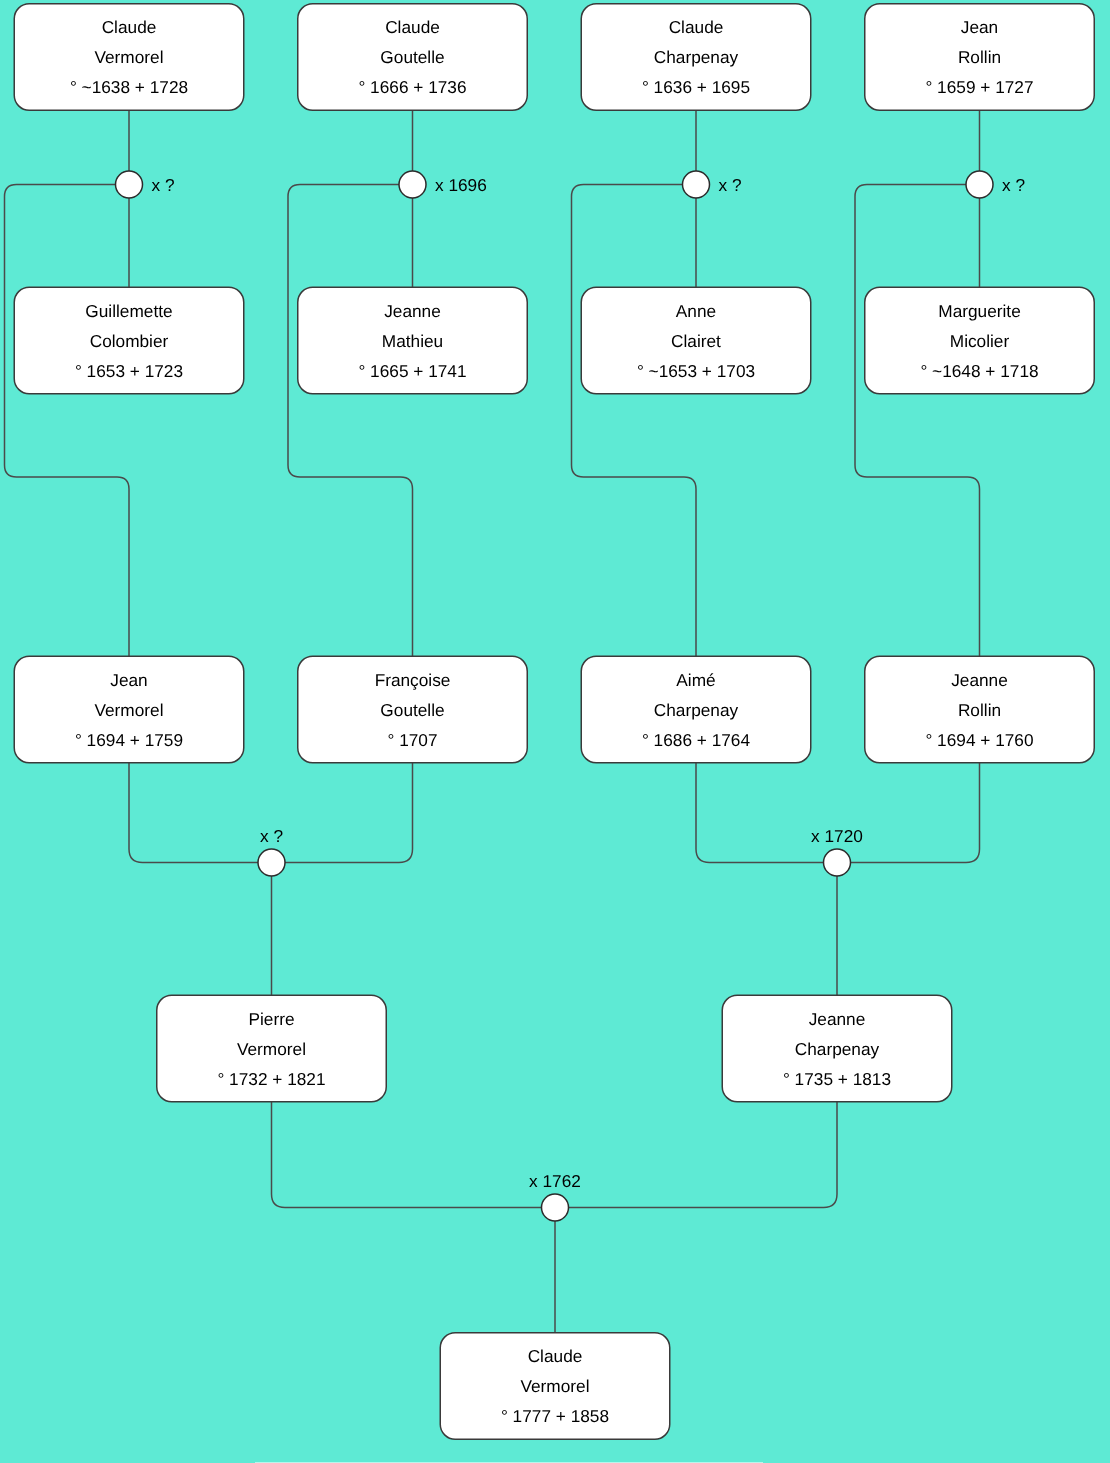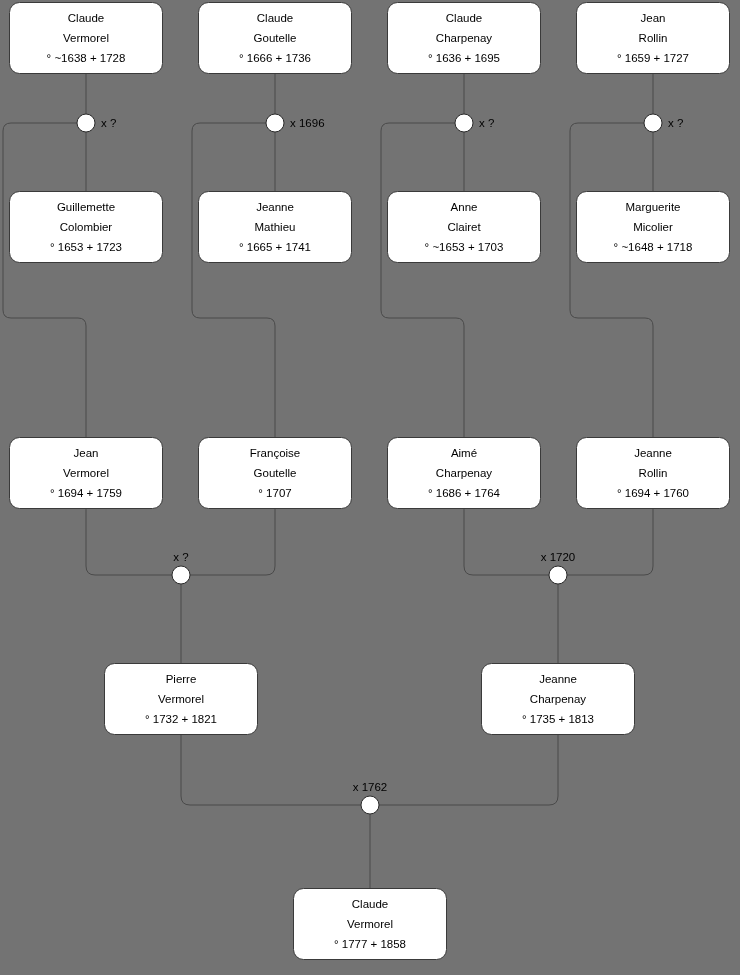--- a/index.html
+++ b/index.html
@@ -7,21 +7,21 @@
     padding: 0;
     background: #ffffff;
   }
   body {
     font-family: "Liberation Sans", sans-serif;
   }
   #chart-root {
     position: relative;
     width: 740px;
     height: 975px;
-    background: #737373;
+    background: #5eead4;
     overflow: hidden;
   }
   svg#tree-svg {
     position: absolute;
     top: 0;
     left: 0;
     width: 740px;
     height: 975px;
     display: block;
   }

